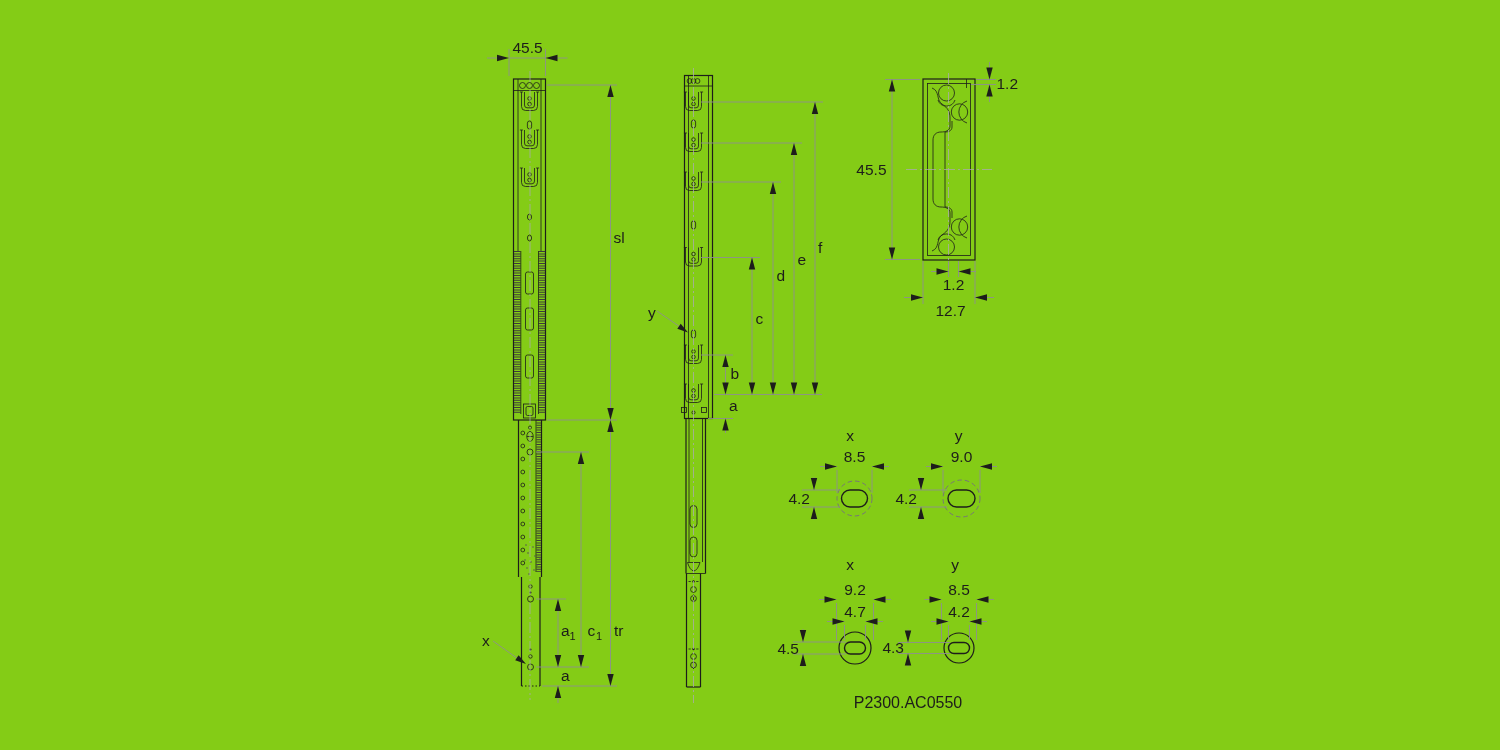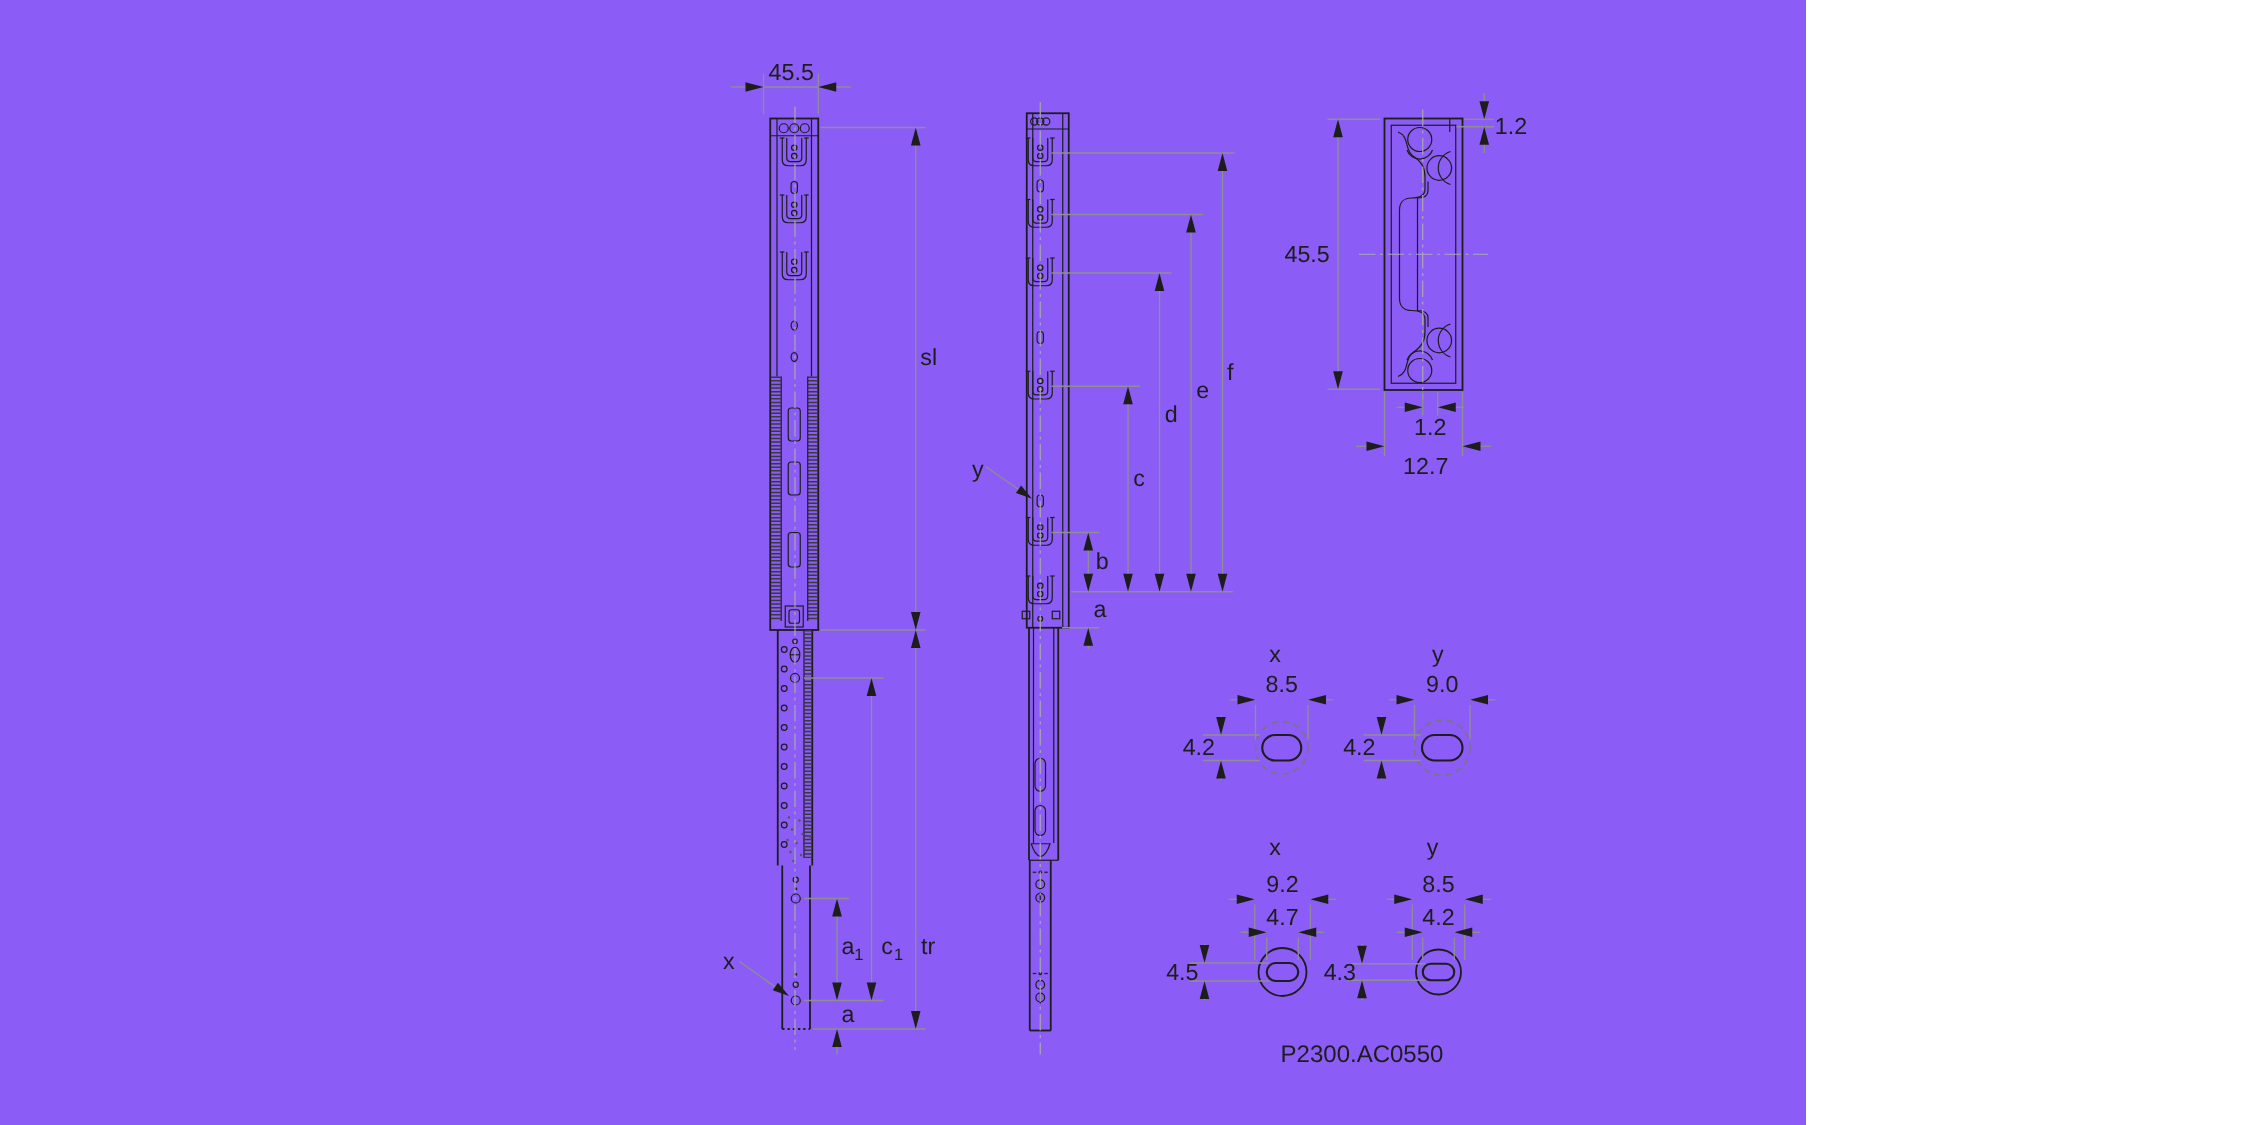--- a/index.html
+++ b/index.html
@@ -1,16 +1,16 @@
 <!DOCTYPE html>
 <html><head>
 <meta charset="utf-8">
 <style>
   html,body{margin:0;padding:0;background:#ffffff;}
-  .page{width:1204px;height:750px;background:#8b5cf6;position:relative;overflow:hidden;}
+  .page{width:1500px;height:750px;background:#84cc16;position:relative;overflow:hidden;}
   svg{font-family:"Liberation Sans", sans-serif;}
   .ln{stroke:#1d1d1b;stroke-width:1.2;fill:none;}
   .lnb{stroke:#1d1d1b;stroke-width:1.4;fill:none;}
   .ln-thin{stroke:#1d1d1b;stroke-width:0.8;fill:none;}
   .dim{stroke:#8f8f8f;stroke-width:0.9;fill:none;}
   .cl{stroke:#a9a9a9;stroke-width:0.8;fill:none;stroke-dasharray:11 3 2 3;}
   .hatch{stroke:#3a3a3a;fill:none;stroke-dasharray:1 1.4;}
   .dash-circle{stroke:#777;stroke-width:1;fill:none;stroke-dasharray:4.5 3;}
   .arr{fill:#1d1d1b;stroke:none;}
   .dot{fill:#1d1d1b;stroke:none;}

